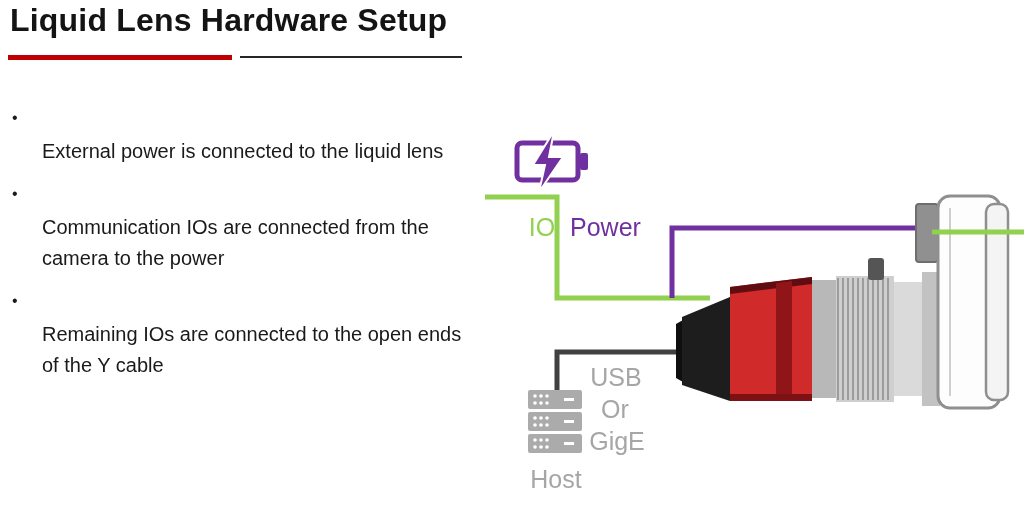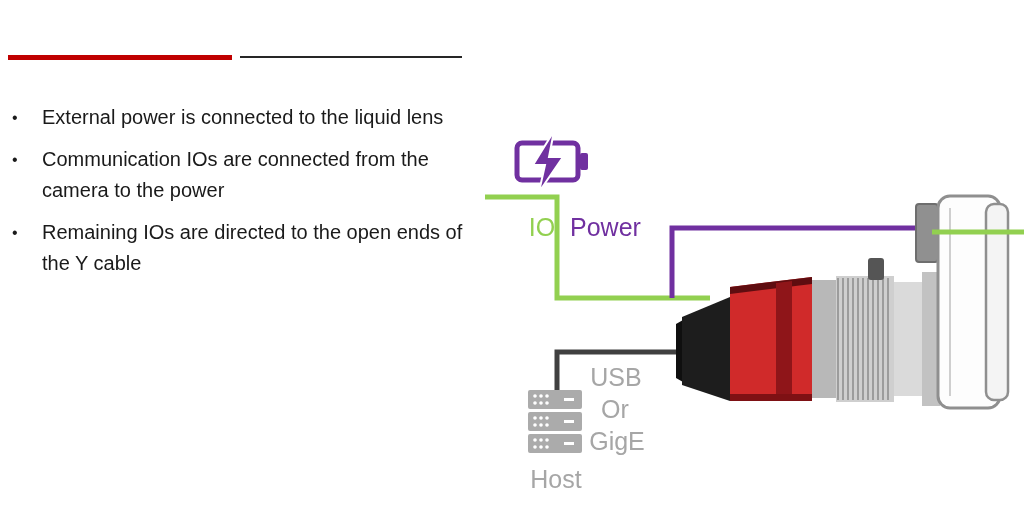--- a/index.html
+++ b/index.html
@@ -50,53 +50,54 @@
     margin-bottom: 11px;
     color: #1a1a1a;
     font-size: 20px;
     line-height: 31px;
   }
   .bullet-marker {
     flex: 0 0 30px;
     width: 30px;
     font-size: 16px;
   }
-  .bullet-text { width: 440px; }
+  .bullet-text { width: 440px; margin-top: 34px; }
   .diagram {
     position: absolute;
     left: 480px;
     top: 110px;
     width: 544px;
     height: 400px;
   }
   .lbl {
     font-family: "Liberation Sans", sans-serif;
     font-size: 25px;
   }
 </style>
 </head>
 <body>
 
 <div class="slide">
 
+  <div class="title">Liquid Lens Hardware Setup</div>
   <div class="underline-red"></div>
   <div class="underline-dark"></div>
 
   <ul class="bullets">
     <li class="bullet-item">
       <span class="bullet-marker">•</span>
       <span class="bullet-text">External power is connected to the liquid lens</span>
     </li>
     <li class="bullet-item">
       <span class="bullet-marker">•</span>
       <span class="bullet-text">Communication IOs are connected from the camera to the power</span>
     </li>
     <li class="bullet-item">
       <span class="bullet-marker">•</span>
-      <span class="bullet-text">Remaining IOs are directed to the open ends of the Y cable</span>
+      <span class="bullet-text">Remaining IOs are connected to the open ends of the Y cable</span>
     </li>
   </ul>
 
   <svg class="diagram" viewBox="0 0 544 400">
 
     <polyline points="5,87 77,87 77,188 230,188" fill="none" stroke="#92D050" stroke-width="5"></polyline>
     <polyline points="192,188 192,118 440,118" fill="none" stroke="#7030A0" stroke-width="5"></polyline>
     <polyline points="225,242 77,242 77,280" fill="none" stroke="#404040" stroke-width="5"></polyline>
 
     <g>

